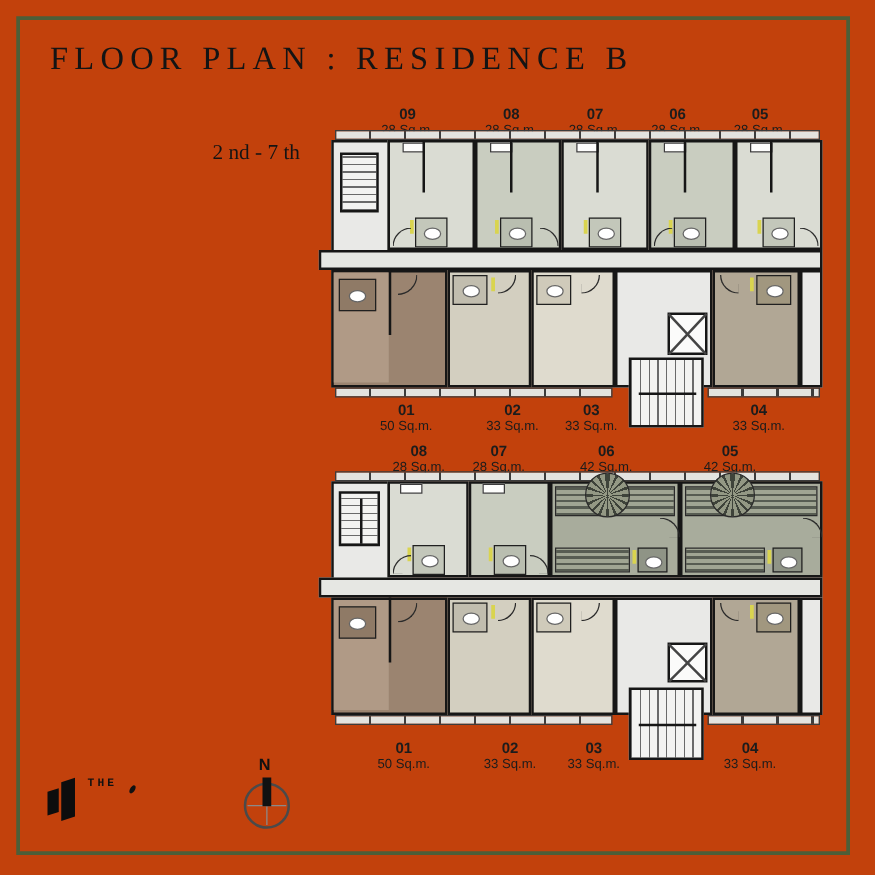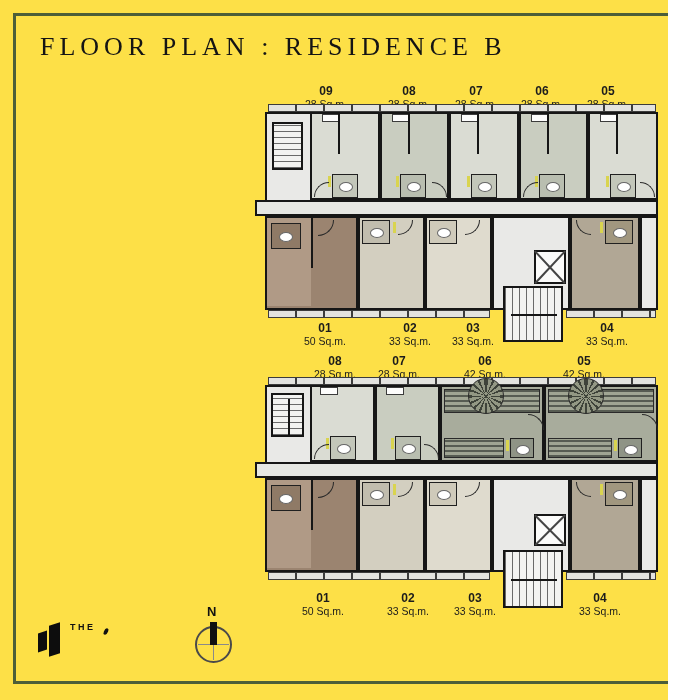--- a/index.html
+++ b/index.html
@@ -1,17 +1,17 @@
 <!DOCTYPE html>
 <html><head>
 <meta charset="utf-8">
 <style>
   html,body{margin:0;padding:0;background:#fff;}
-  .canvas{position:relative;width:620px;height:700px;background:#fde047;
-          font-family:"Liberation Sans",sans-serif;overflow:hidden;padding-left:48px;}
+  .canvas{position:relative;width:700px;height:700px;background:#c2410c;
+          font-family:"Liberation Sans",sans-serif;overflow:hidden;}
   .frame{position:absolute;left:13px;top:13px;width:667px;height:671px;
          border:3px solid #4d5e38;box-sizing:border-box;}
   .title{position:absolute;left:40px;top:32px;font-family:"Liberation Serif",serif;
          font-size:26px;letter-spacing:5px;color:#141414;white-space:nowrap;}
   .floor-label{position:absolute;font-family:"Liberation Serif",serif;font-size:17px;
          color:#141414;text-align:center;width:110px;}
   .unit-label{position:absolute;transform:translateX(-50%);text-align:center;line-height:1.2;}
   .uid{font-weight:bold;font-size:12px;color:#1c1c1c;}
   .uarea{font-size:10.5px;color:#1c1c1c;}
   .room{position:absolute;box-sizing:border-box;border:2px solid #161616;}
@@ -31,21 +31,21 @@
   .win{position:absolute;background:#fdfdfc;border:1px solid #3c3c3c;box-sizing:border-box;}
   .arc{position:absolute;box-sizing:border-box;border:1.3px solid #2a2a2a;background:transparent;}
   .q-tl{border-right:none!important;border-bottom:none!important;border-top-left-radius:100% 100%;}
   .q-tr{border-left:none!important;border-bottom:none!important;border-top-right-radius:100% 100%;}
   .q-bl{border-right:none!important;border-top:none!important;border-bottom-left-radius:100% 100%;}
   .q-br{border-left:none!important;border-top:none!important;border-bottom-right-radius:100% 100%;}
   .deck{position:absolute;border:1px solid #2a2a2a;box-sizing:border-box;
         background:repeating-linear-gradient(0deg,#575c52 0 2px,#a0a593 2px 5px);}
   .tree{position:absolute;border-radius:50%;border:1px solid #2a2a2a;box-sizing:border-box;
         background:repeating-conic-gradient(#3e433a 0deg 8deg,#939884 8deg 22deg);}
-  .logo-the{position:absolute;font-family:Liberation Sans, sans-serif;font-size:9px;
+  .logo-the{position:absolute;font-family:Liberation Mono, monospace;font-size:9px;
         letter-spacing:2.5px;color:#111;font-weight:bold;}
   .logo-name{position:absolute;font-family:"Liberation Serif",serif;font-size:22px;
         letter-spacing:4px;color:#111;line-height:1;}
   .leaf{position:absolute;width:4px;height:7px;background:#111;
         border-radius:60% 40% 60% 40%;transform:rotate(22deg);}
   .bar{position:absolute;background:#0d0d0d;}
   .compass-circle{position:absolute;border:2px solid #4a4a4a;border-radius:50%;box-sizing:border-box;}
   .compass-line{position:absolute;background:#8a8a8a;}
   .needle{position:absolute;background:#111;}
   .north{position:absolute;font-weight:bold;font-size:13px;color:#111;}
@@ -54,20 +54,21 @@
 <body>
 
 <div class="canvas">
 
   <div class="frame"></div>
 
   <div class="title">FLOOR PLAN : RESIDENCE B</div>
 
   <div style="position:absolute;inset:0;">
 
+    <div class="floor-label" style="left:150px;top:112px;">2 nd - 7 th</div>
 
     <div class="unit-label" style="left:326px;top:84px;">
       <div class="uid">09</div>
       <div class="uarea">28 Sq.m.</div>
     </div>
     <div class="unit-label" style="left:409px;top:84px;">
       <div class="uid">08</div>
       <div class="uarea">28 Sq.m.</div>
     </div>
     <div class="unit-label" style="left:476px;top:84px;">

